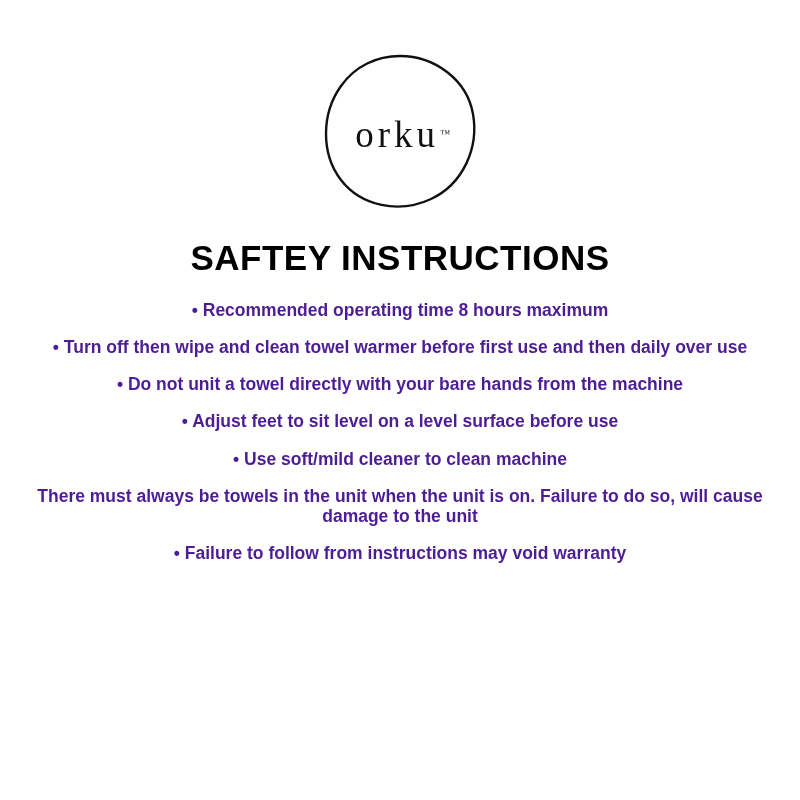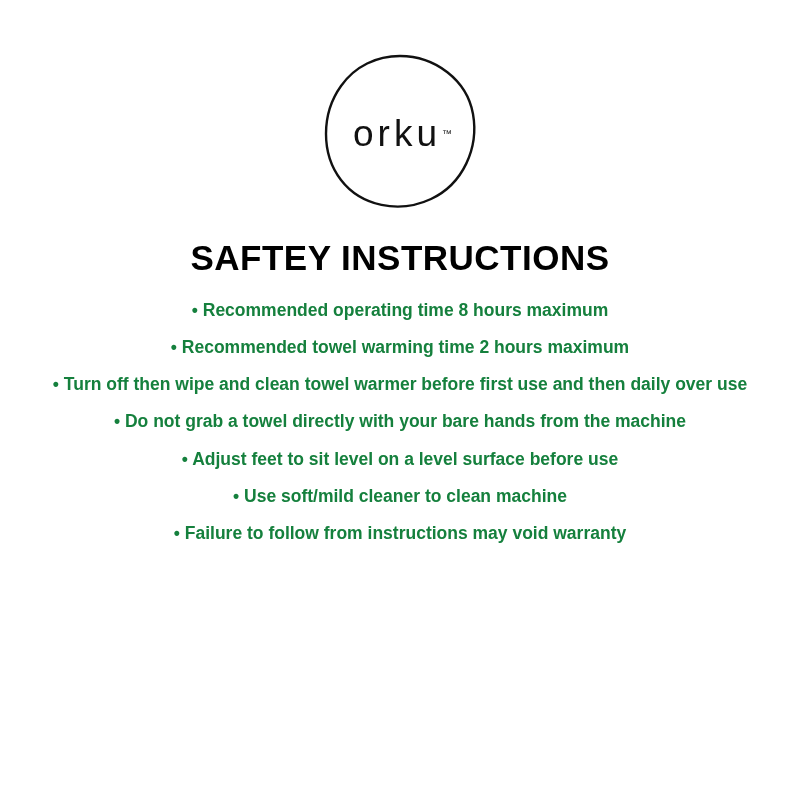--- a/index.html
+++ b/index.html
@@ -34,21 +34,21 @@
     align-items: center;
     justify-content: center;
   }
   .logo-wrap svg {
     position: absolute;
     top: 0;
     left: 0;
   }
   .logo-text {
     position: relative;
-    font-family: Liberation Sans, sans-serif;
+    font-family: Liberation Serif, serif;
     font-size: 37px;
     letter-spacing: 4px;
     font-weight: 300;
     color: #111111;
     transform: translate(2px, 2px);
   }
   .logo-tm {
     font-size: 10px;
     letter-spacing: 0;
     vertical-align: super;
@@ -75,21 +75,21 @@
     flex-direction: column;
     align-items: center;
   }
   .item {
     width: 700px;
     text-align: center;
     font-size: 17.5px;
     font-weight: bold;
     line-height: 1.15;
     margin-bottom: 17px;
-    color: #15803d;
+    color: #4c1d95;
   }
   .item.wide {
     width: 740px;
   }
 </style>
 </head>
 <body>
 
 <div class="page">
 
@@ -97,21 +97,21 @@
     <svg width="170" height="160" viewBox="0 0 170 160">
       <path d="M85 4 C120 4 152 28 158 62 C164 96 148 132 116 147 C84 162 46 154 26 128 C6 102 6 62 26 34 C40 14 62 4 85 4 Z" fill="none" stroke="#111111" stroke-width="2.4" stroke-linejoin="round"></path>
     </svg>
     <div class="logo-text"><span>orku</span><span class="logo-tm">™</span></div>
   </div>
 
   <div class="title">SAFTEY INSTRUCTIONS</div>
 
   <div class="list">
     <div class="item">• Recommended operating time 8 hours maximum</div>
-    <div class="item">• Recommended towel warming time 2 hours maximum</div>
     <div class="item">• Turn off then wipe and clean towel warmer before  first use and then daily over use</div>
-    <div class="item wide">• Do not grab a towel directly with your bare hands from the machine</div>
+    <div class="item wide">• Do not unit a towel directly with your bare hands from the machine</div>
     <div class="item">• Adjust feet to sit level on a level surface before use</div>
     <div class="item">• Use soft/mild cleaner to clean machine</div>
+    <div class="item wide">There must always be towels in the unit when the unit is on. Failure to do so, will cause damage to the unit</div>
     <div class="item">• Failure to follow from instructions may void warranty</div>
   </div>
 
 </div>
 
 </body></html>

